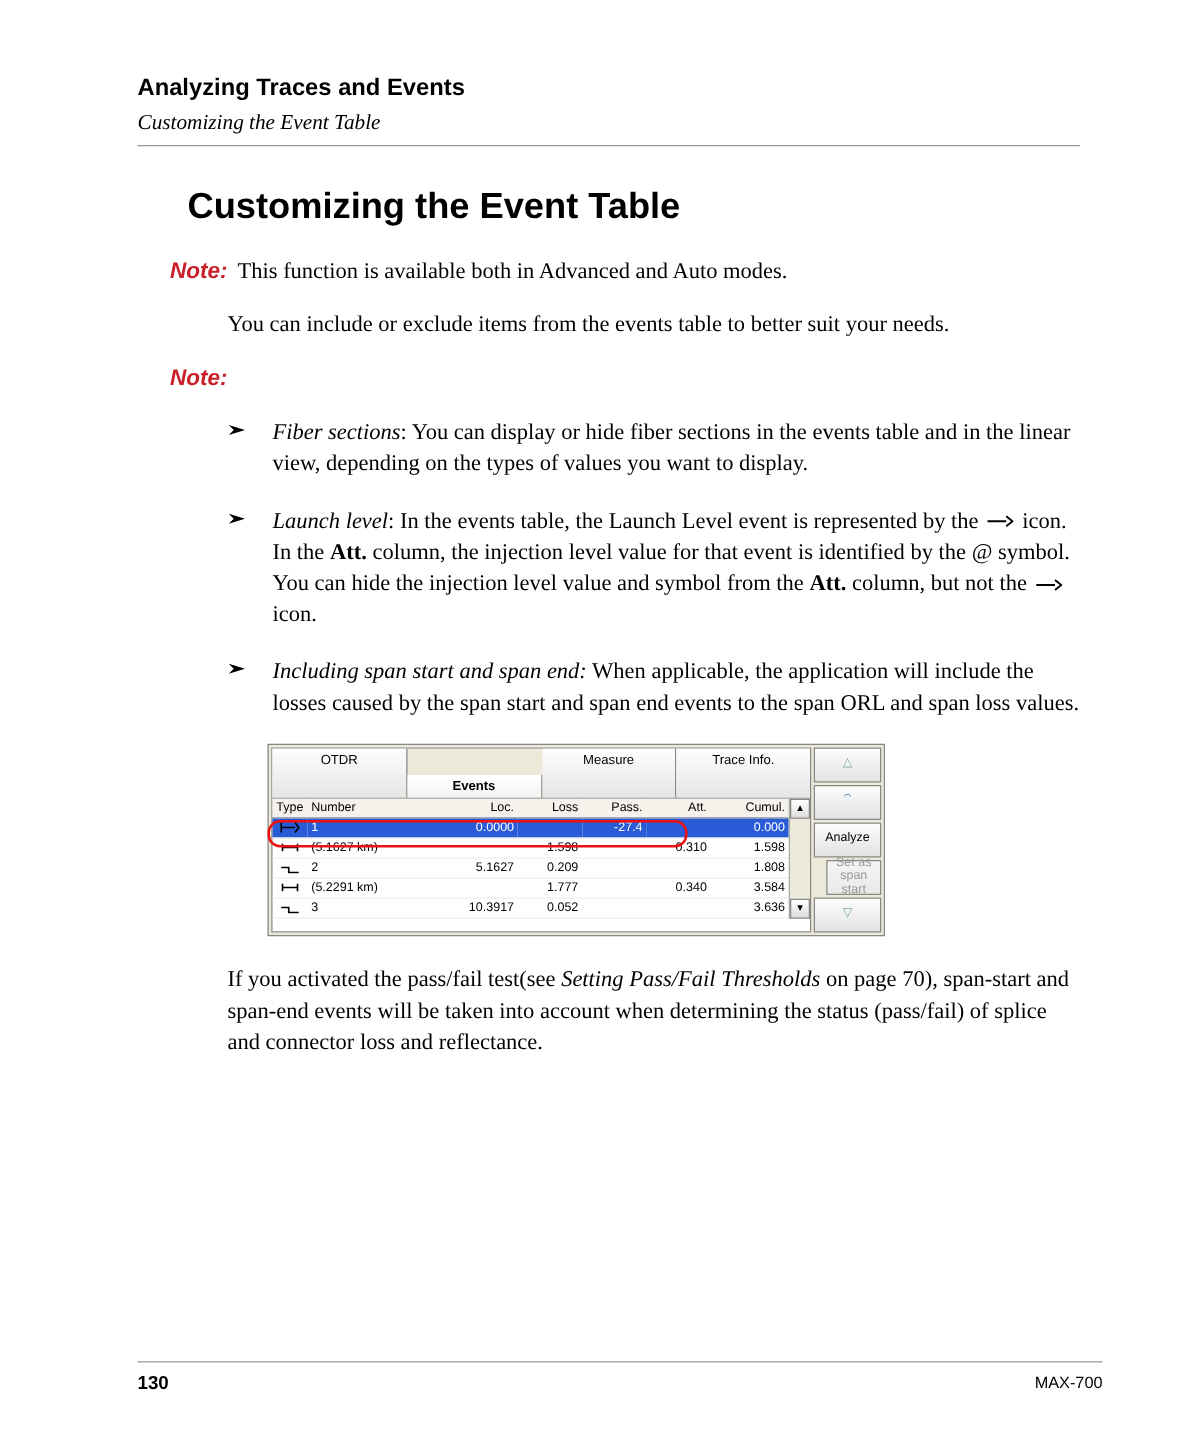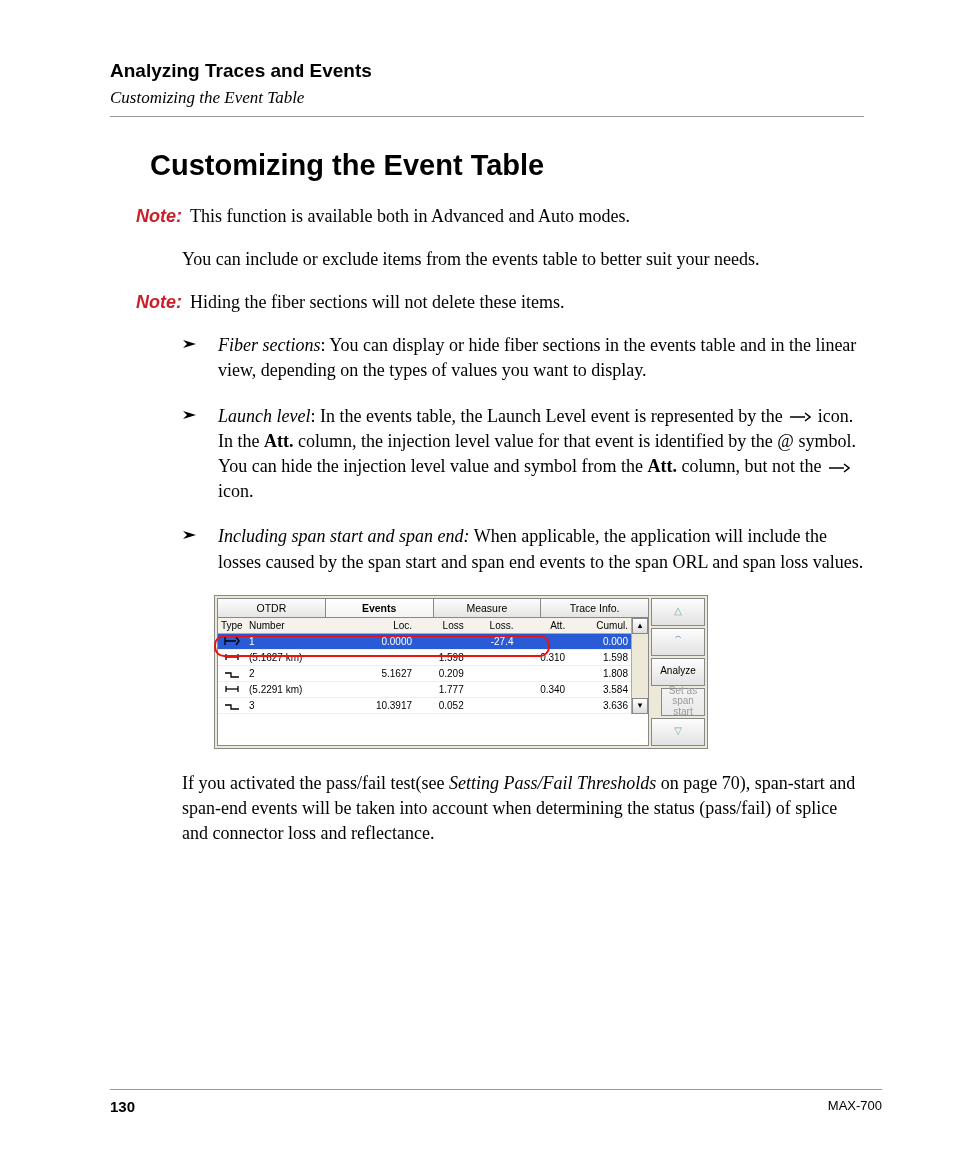--- a/index.html
+++ b/index.html
@@ -110,21 +110,21 @@
   }
   .fig-tab {
     flex: 1;
     text-align: center;
     padding: 3px 2px;
     border-right: 1px solid #888;
     background: linear-gradient(#fdfdfd,#e5e5e5);
     font-size: 10.5px;
   }
   .fig-tab:last-child { border-right: none; }
-  .fig-tab.active { background: linear-gradient(#fff,#f4f4f4); font-weight: bold; }
+  .fig-tab.active { background: linear-gradient(#fff,#f4f4f4); font-weight: bold; margin-top: 21px; }
   .fig-table-wrap { display: flex; }
   .fig-table { width: 100%; border-collapse: collapse; }
   .fig-table th {
     font-weight: normal;
     font-size: 10px;
     border-bottom: 1px solid #aaa;
     padding: 2px 3px;
     text-align: right;
     background: #f4f2ea;
   }
@@ -206,21 +206,20 @@
 
   <div class="note-row">
     <div class="note-label">Note:</div>
     <div class="note-text">This function is available both in Advanced and Auto modes.</div>
   </div>
 
   <div class="body-para">You can include or exclude items from the events table to better suit your needs.</div>
 
   <div class="note-row">
     <div class="note-label">Note:</div>
-    <div class="note-text">Hiding the fiber sections will not delete these items.</div>
   </div>
 
   <ul class="bullet-list">
     <li>
       <span class="arrow-bullet">
         <svg width="20" height="14" viewBox="0 0 20 14">
             <path d="M1 3 L14 7 L1 11 L5 7 Z" fill="#000"></path>
           </svg>
       </span>
       <span class="em">Fiber sections</span><span>: You can display or hide fiber sections in the events table and in the linear view, depending on the types of values you want to display.</span>
@@ -268,21 +267,21 @@
           <div class="fig-tab">Trace Info.</div>
         </div>
         <div class="fig-table-wrap position-rel">
           <table class="fig-table">
             <thead>
               <tr>
                 <th>Type</th>
                 <th>Number</th>
                 <th>Loc.</th>
                 <th>Loss</th>
-                <th>Loss.</th>
+                <th>Pass.</th>
                 <th>Att.</th>
                 <th>Cumul.</th>
               </tr>
             </thead>
             <tbody id="fig-tbody">
                 <tr class="sel">
                   <td class="row-icon">
                     <svg width="16" height="10" viewBox="0 0 16 10">
                       <path d="M1 1 L1 9 M1 5 L12 5 M12 1 L15 5 L12 9" stroke="#000" fill="none" stroke-width="1.3"></path>
                     </svg>

